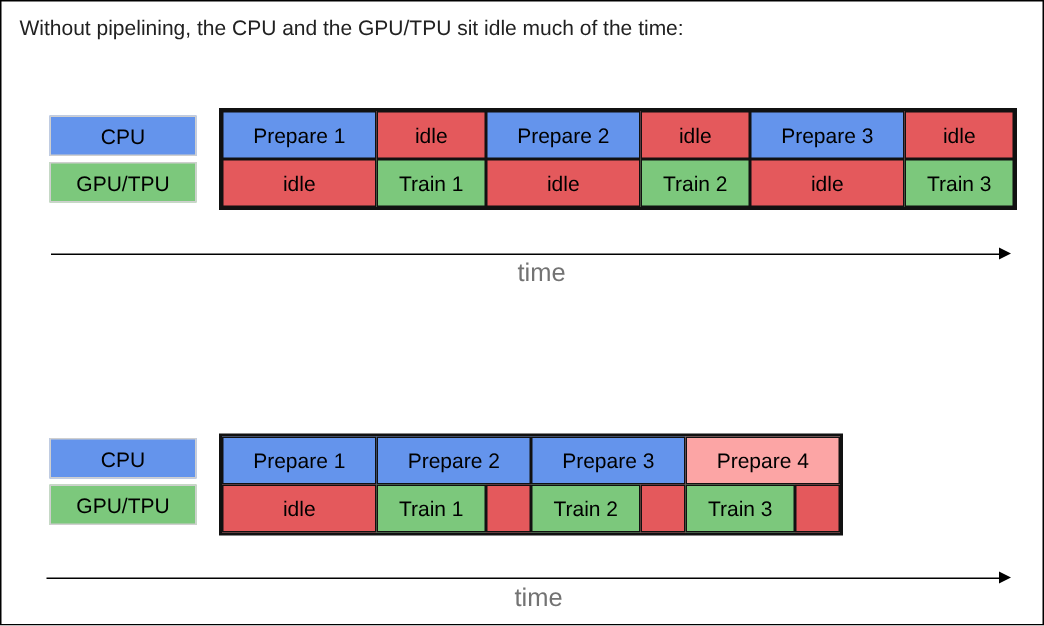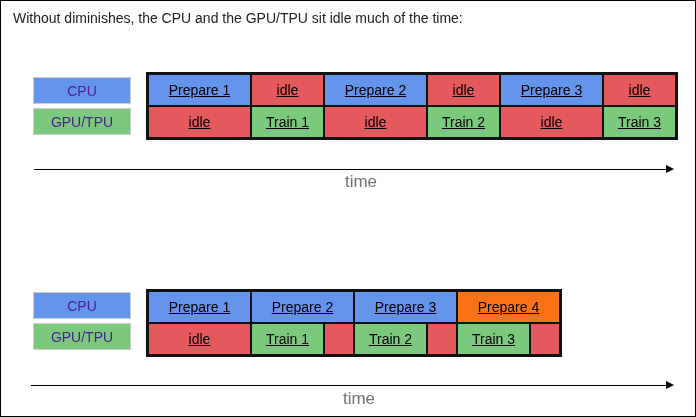--- a/index.html
+++ b/index.html
@@ -5,43 +5,43 @@
   html,body{margin:0;padding:0;background:#fff;}
   .frame{
     position:relative;width:696px;height:417px;box-sizing:border-box;
     border:1px solid #000;background:#fff;overflow:hidden;
     font-family:"Liberation Sans",sans-serif;
   }
   .title{position:absolute;font-size:14px;color:#212121;white-space:nowrap;}
   .rowlabel{
     position:absolute;width:98px;height:27px;box-sizing:border-box;
     display:flex;align-items:center;justify-content:center;
-    font-size:14px;color:#4c1d95;border:1px solid #cfcfcf;text-align:right;
+    font-size:14px;color:#000000;border:1px solid #cfcfcf;text-align:right;
   }
   .ttable{position:absolute;border:2px solid #111;}
-  .trow{display:flex;text-decoration:underline;}
+  .trow{display:flex;}
   .cell{
     height:32px;box-sizing:border-box;border:1px solid #111;
     display:flex;align-items:center;justify-content:center;
     font-size:14px;color:#000;overflow:hidden;white-space:nowrap;
     flex:0 0 auto;
   }
   .arrow-line{position:absolute;height:1px;background:#000;}
   .arrow-head{
     position:absolute;width:0;height:0;
     border-left:8px solid #000;border-top:4px solid transparent;border-bottom:4px solid transparent;
   }
   .time{position:absolute;width:120px;text-align:center;font-size:17px;color:#737373;}
 </style>
 </head>
 <body>
 
 <div class="frame">
 
-  <div class="title" style="left:12px;top:9px">Without diminishes, the CPU and the GPU/TPU sit idle much of the time:</div>
+  <div class="title" style="left:12px;top:9px">Without pipelining, the CPU and the GPU/TPU sit idle much of the time:</div>
 
   <div class="rowlabel" style="left: 32px; top: 76px; background: rgb(100, 148, 236);">CPU</div>
   <div class="rowlabel" style="left: 32px; top: 107px; background: rgb(124, 200, 124);">GPU/TPU</div>
 
   <div class="ttable" style="left:145px;top:71px">
     <div class="trow">
         <div class="cell" style="width: 103px; background: rgb(100, 148, 236);">Prepare 1</div>
         <div class="cell" style="width: 73px; background: rgb(228, 89, 92);">idle</div>
         <div class="cell" style="width: 103px; background: rgb(100, 148, 236);">Prepare 2</div>
         <div class="cell" style="width: 73px; background: rgb(228, 89, 92);">idle</div>
@@ -64,21 +64,21 @@
 
 
   <div class="rowlabel" style="left: 32px; top: 291px; background: rgb(100, 148, 236);">CPU</div>
   <div class="rowlabel" style="left: 32px; top: 322px; background: rgb(124, 200, 124);">GPU/TPU</div>
 
   <div class="ttable" style="left:145px;top:288px">
     <div class="trow">
         <div class="cell" style="width: 103px; background: rgb(100, 148, 236);">Prepare 1</div>
         <div class="cell" style="width: 103px; background: rgb(100, 148, 236);">Prepare 2</div>
         <div class="cell" style="width: 103px; background: rgb(100, 148, 236);">Prepare 3</div>
-        <div class="cell" style="width: 103px; background: #f97316;">Prepare 4</div>
+        <div class="cell" style="width: 103px; background: #fca5a5;">Prepare 4</div>
       </div>
     <div class="trow">
         <div class="cell" style="width: 103px; background: rgb(228, 89, 92);">idle</div>
         <div class="cell" style="width: 73px; background: rgb(124, 200, 124);">Train 1</div>
         <div class="cell" style="width: 30px; background: rgb(228, 89, 92);"></div>
         <div class="cell" style="width: 73px; background: rgb(124, 200, 124);">Train 2</div>
         <div class="cell" style="width: 30px; background: rgb(228, 89, 92);"></div>
         <div class="cell" style="width: 73px; background: rgb(124, 200, 124);">Train 3</div>
         <div class="cell" style="width: 30px; background: rgb(228, 89, 92);"></div>
       </div>

